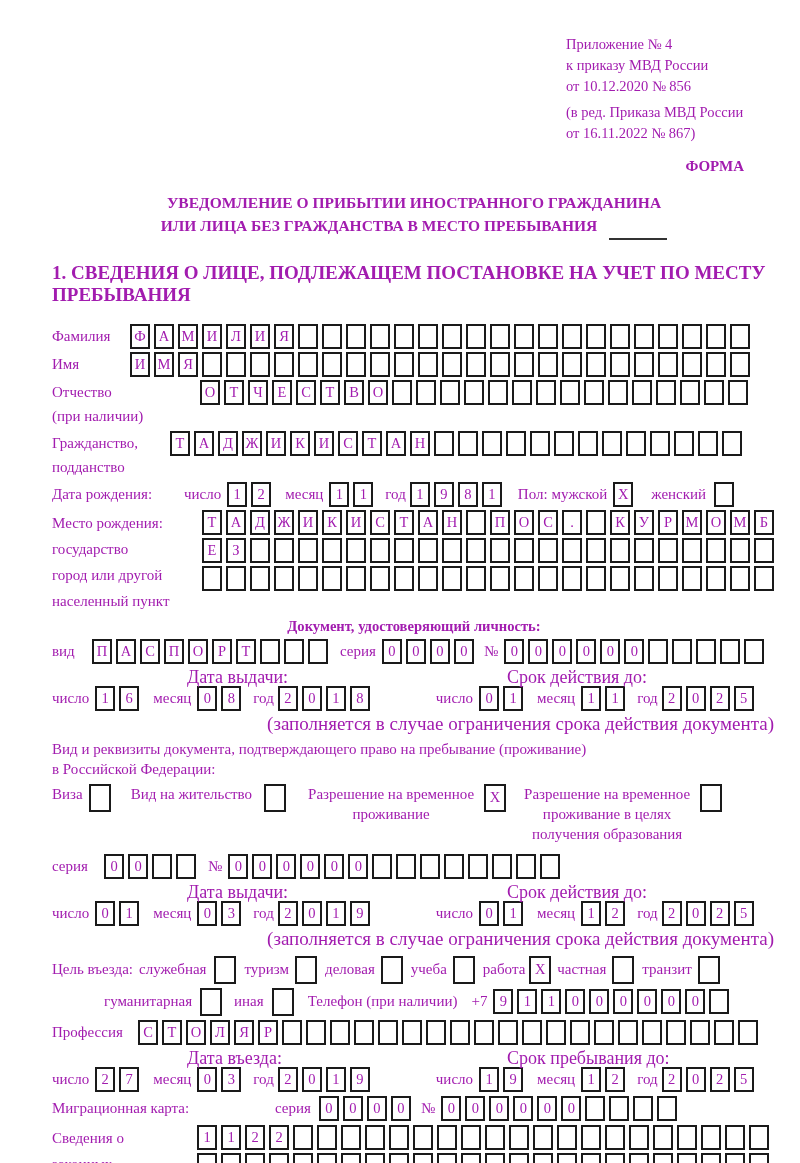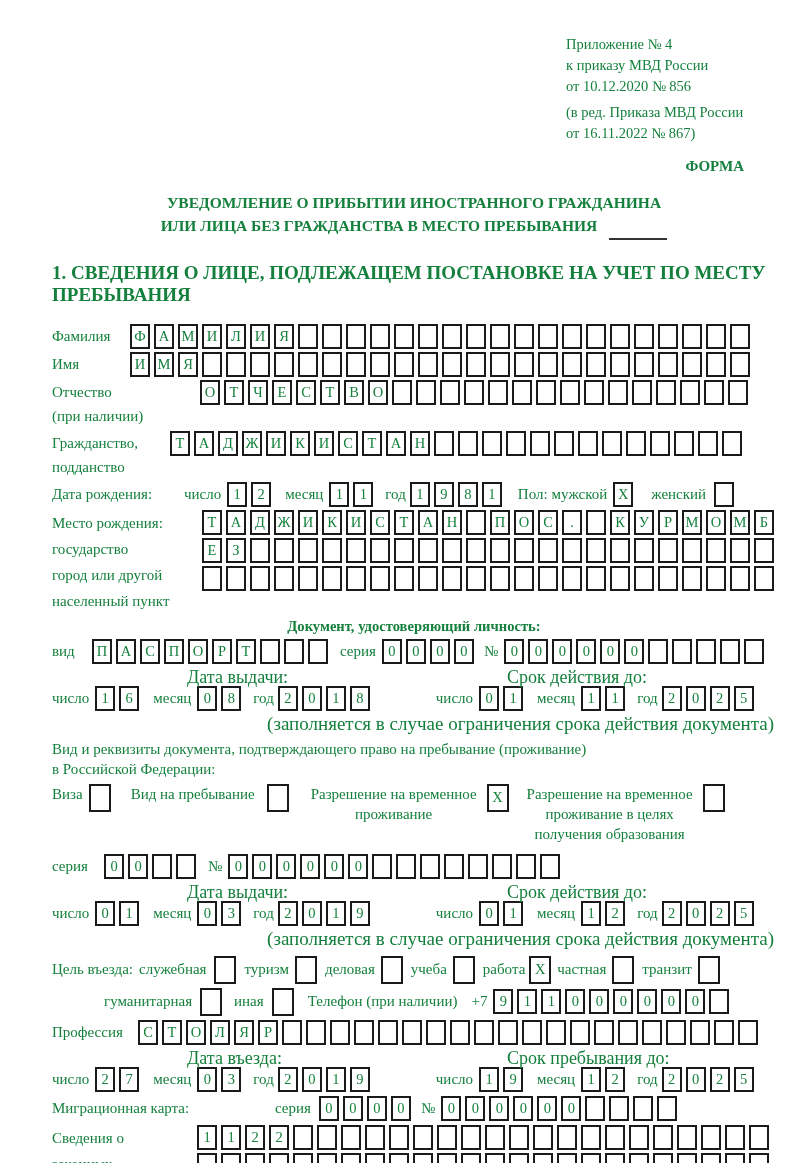--- a/index.html
+++ b/index.html
@@ -1,20 +1,20 @@
 <!DOCTYPE html>
 <html><head>
 <meta charset="utf-8">
 <style>
   html,body{margin:0;padding:0;background:#ffffff;}
   .page{
     width:800px;height:1163px;box-sizing:border-box;
     padding:34px 24px 0 52px;
     font-family:"Liberation Serif","DejaVu Serif",serif;
-    color:#15803d;font-size:15px;overflow:hidden;background:#fff;
+    color:#a21caf;font-size:15px;overflow:hidden;background:#fff;
   }
   
   .hdrwrap{display:flex;justify-content:flex-end;padding-right:10px;}
   .hdr{font-size:14.5px;line-height:1.45;text-align:left;width:200px;}
   .hdr .rev{margin-top:5px;}
   .forma{font-weight:bold;text-align:right;padding-right:32px;margin-top:14px;font-size:15px;}
   
   .title{text-align:center;font-weight:bold;font-size:15.5px;line-height:1.5;margin-top:16px;}
   .uline{display:inline-block;width:58px;border-bottom:2px solid #333;margin-left:12px;}
   .sec{font-weight:bold;font-size:19px;margin-top:22px;margin-bottom:18px;}
@@ -408,21 +408,21 @@
   <div class="plain">в Российской Федерации:</div>
 
   <div class="opts">
     <div class="opt">
       <span class="optlbl">Виза</span>
       <span class="boxes chkbox ml6">
           <span class="cell"></span>
         </span>
     </div>
     <div class="opt" style="margin-left:20px">
-      <span class="optlbl">Вид на пребывание</span>
+      <span class="optlbl">Вид на жительство</span>
       <span class="boxes chkbox ml12">
           <span class="cell"></span>
         </span>
     </div>
     <div class="opt" style="margin-left:22px">
       <span class="optlbl center">
         <div>Разрешение на временное</div>
         <div>проживание</div>
       </span>
       <span class="boxes chkbox ml10">

